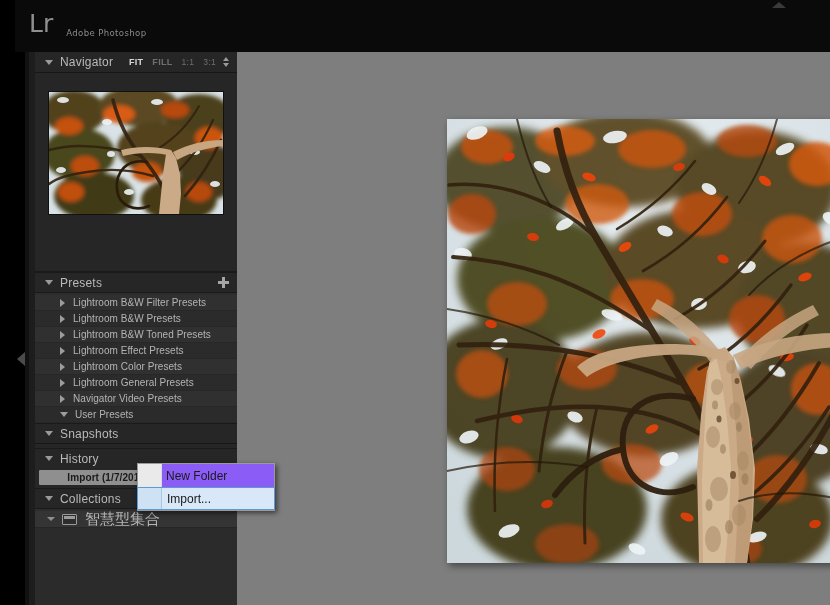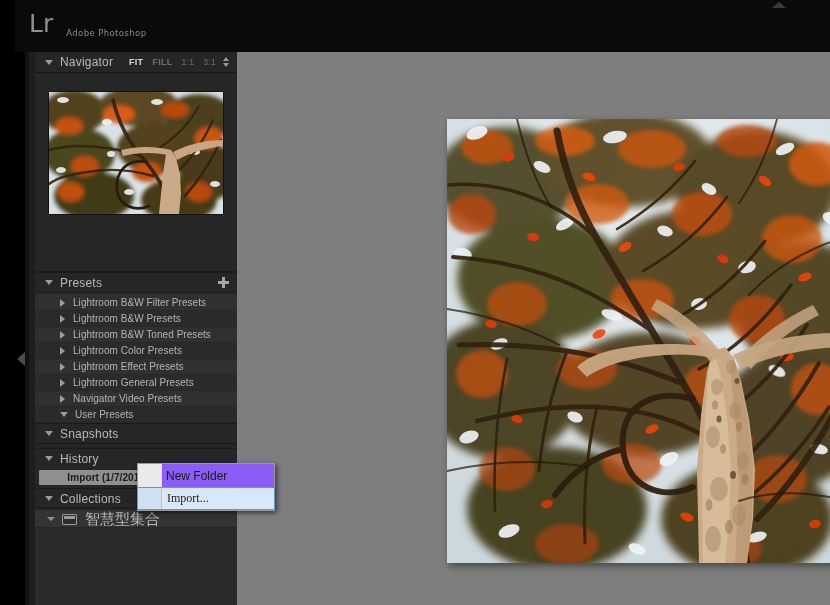--- a/index.html
+++ b/index.html
@@ -189,21 +189,21 @@
     font-size:12px; color:#1b1b1b; position:relative;
     background:#8b5cf6;
   }
   .ctx-item + .ctx-item { border-top:1px solid #dcdcdc; }
   .ctx-item .gutter {
     position:absolute; left:0; top:0; bottom:0; width:24px;
     background:#eaeaea; border-right:1px solid #dcdcdc;
   }
   .ctx-item.selected {
     background:#d8e8f8; border:1px solid #5b9bd5;
-    margin:0 -1px; padding-left:29px;font-family:Liberation Serif, serif;
+    margin:0 -1px; padding-left:29px;
   }
   .ctx-item.selected .gutter { background:#cfe2f3; border-right-color:#a8c8e4; }
 
   
   .photo-wrap {
     position:absolute; left:432px; top:67px; width:398px; height:444px;
     box-shadow:2px 3px 7px rgba(0,0,0,0.45);
     overflow:hidden; background:#6c5a3c;
   }
   .photo { position:absolute; inset:0; }
@@ -488,25 +488,25 @@
         <div class="preset-row">
           <span class="preset-tri"></span>
           <span class="preset-label">Lightroom B&amp;W Presets</span>
         </div>
         <div class="preset-row">
           <span class="preset-tri"></span>
           <span class="preset-label">Lightroom B&amp;W Toned Presets</span>
         </div>
         <div class="preset-row">
           <span class="preset-tri"></span>
+          <span class="preset-label">Lightroom Effect Presets</span>
+        </div>
+        <div class="preset-row">
+          <span class="preset-tri"></span>
           <span class="preset-label">Lightroom Color Presets</span>
-        </div>
-        <div class="preset-row">
-          <span class="preset-tri"></span>
-          <span class="preset-label">Lightroom Effect Presets</span>
         </div>
         <div class="preset-row">
           <span class="preset-tri"></span>
           <span class="preset-label">Lightroom General Presets</span>
         </div>
         <div class="preset-row">
           <span class="preset-tri"></span>
           <span class="preset-label">Navigator Video Presets</span>
         </div>
         <div class="preset-row">

